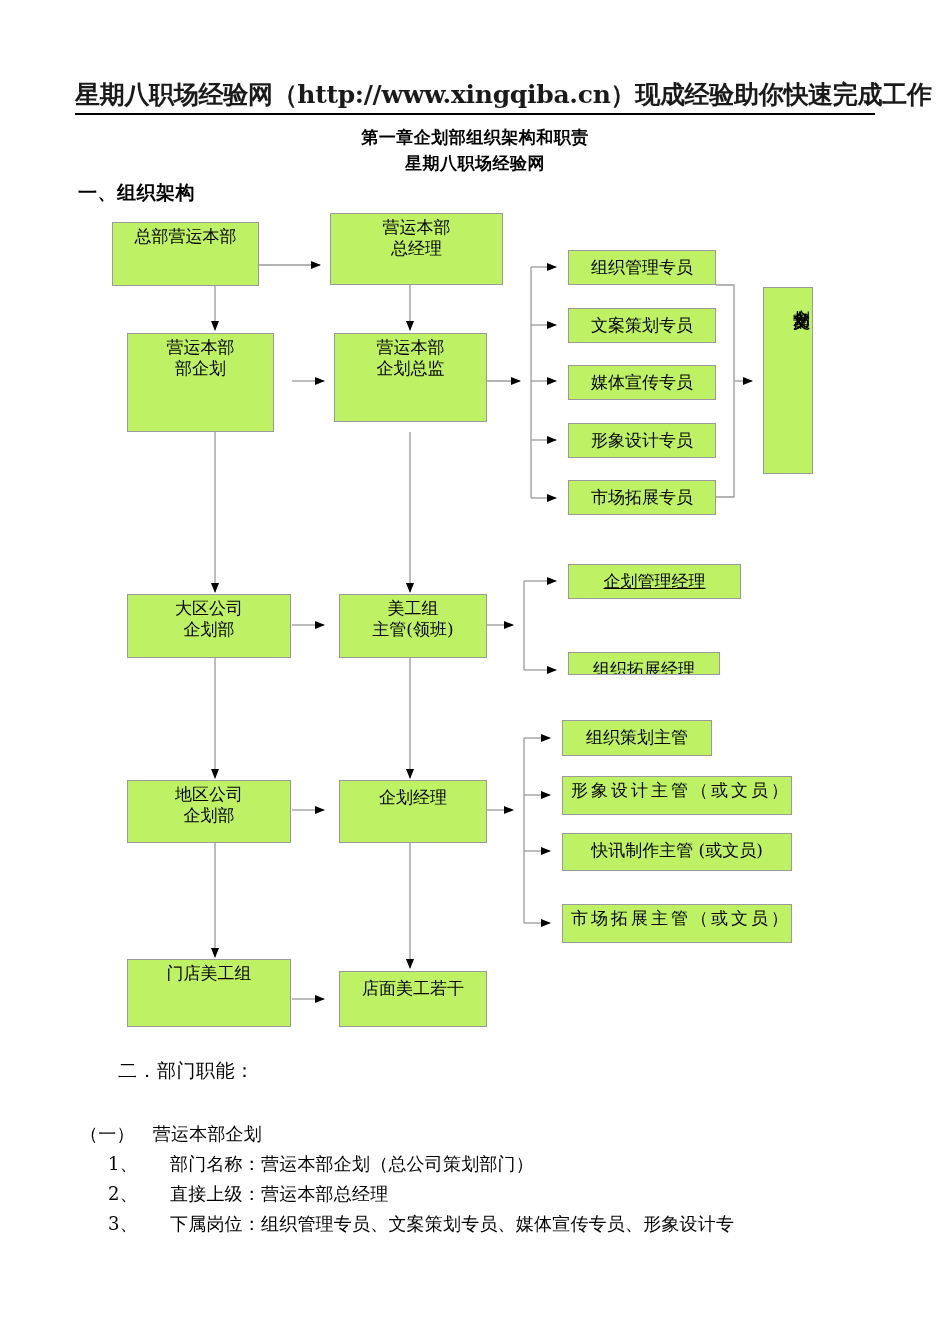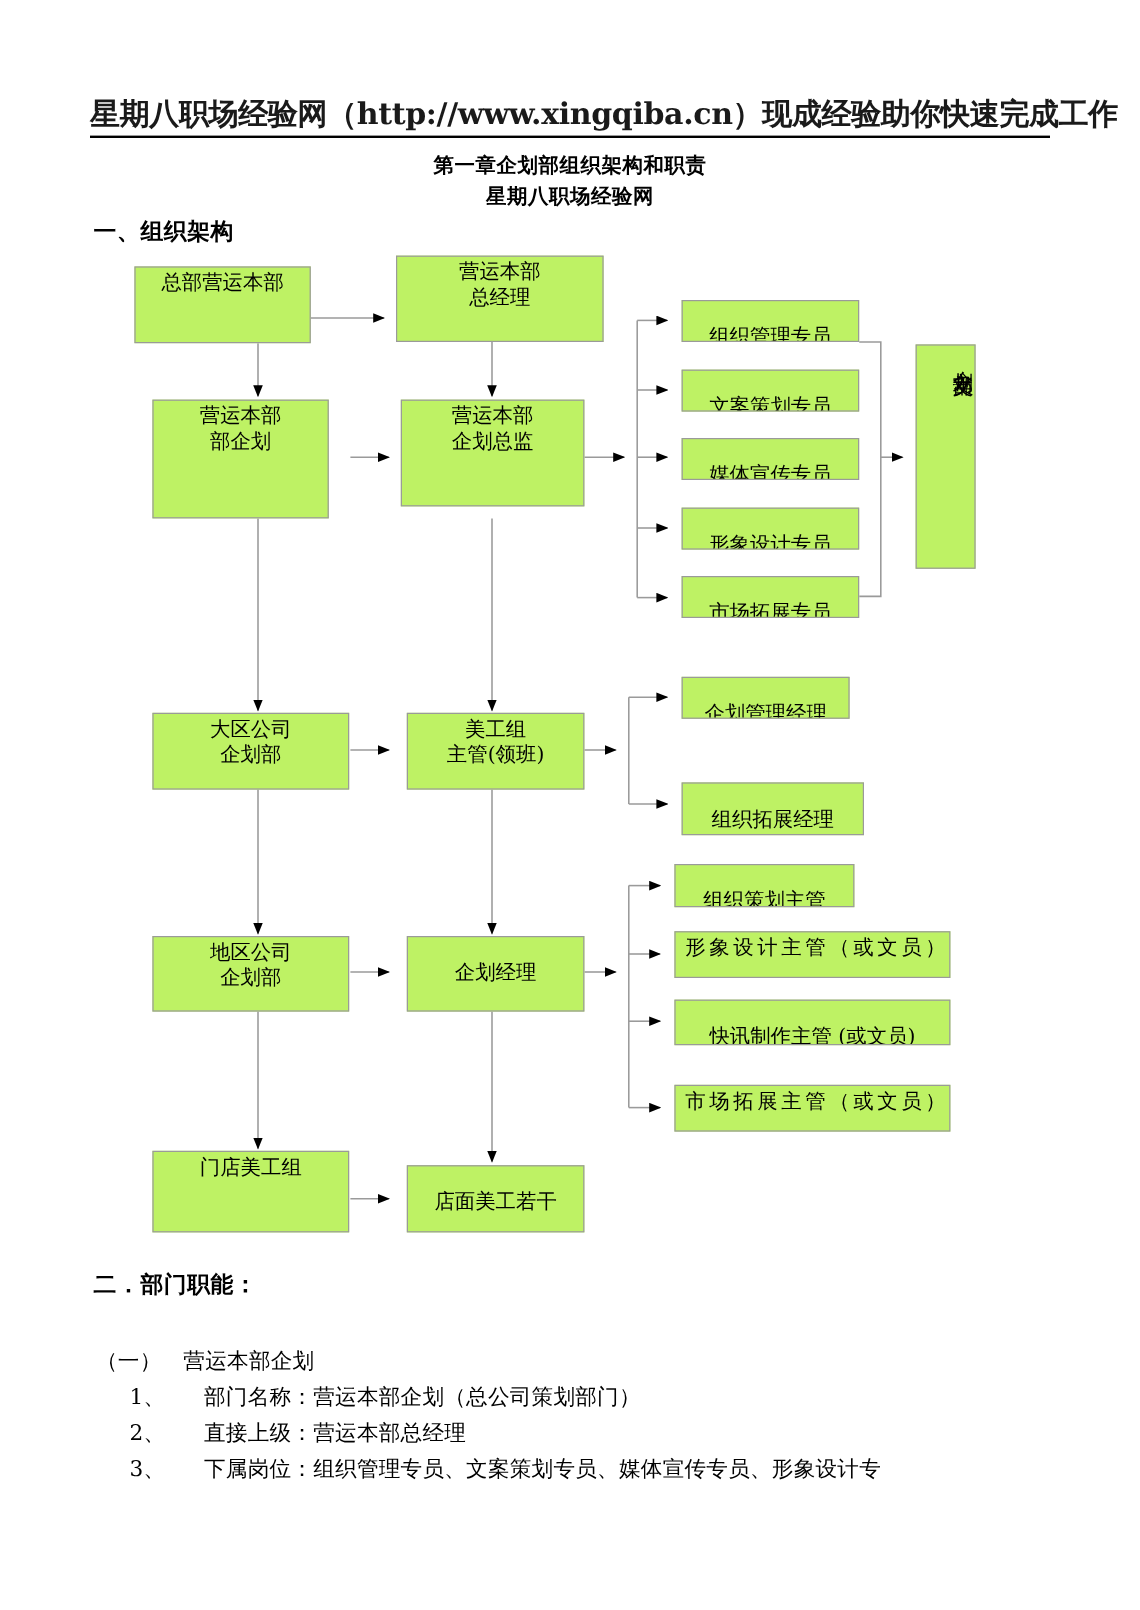--- a/index.html
+++ b/index.html
@@ -91,39 +91,40 @@
     border: 1px solid #9a9a9a;
     background: #bef264;
     font-family: "DejaVu Serif", "Liberation Serif", serif;
     font-size: 17px;
     line-height: 1.22;
     text-align: center;
     color: #000;
     overflow: hidden;
     padding-top: 3px;
   }
-  .node.pad6 { padding-top: 20px; }
+  .node.pad6 { padding-top: 6px; }
   .node.vertical {
     writing-mode: vertical-rl;
     text-orientation: upright;
     padding-top: 8px;
     padding-left: 0;
     text-align: left;
     letter-spacing: 1px;
   }
   .node.spread { letter-spacing: 3px; text-align: left; padding-left: 8px; }
 
   
   .b-head {
     position: absolute;
     font-family: "DejaVu Sans", "Liberation Sans", sans-serif;
     font-size: 19px;
-    font-weight: bold;
+    font-weight: normal;
     letter-spacing: 0.5px;
     white-space: nowrap;
+    margin-left: 40px;
   }
   .b-line {
     position: absolute;
     font-family: "DejaVu Serif", "Liberation Serif", serif;
     font-size: 18px;
     white-space: nowrap;
     letter-spacing: 0.2px;
   }
   .b-num {
     display: inline-block;
@@ -223,23 +224,23 @@
   <div class="node pad6" style="left:568px; top:423px; width:148px; height:35px;">形象设计专员</div>
 
   <div class="node vertical" style="left:763px; top:287px; width:50px; height:187px;">企划部文员</div>
 
   <div class="node" style="left:127px; top:594px; width:164px; height:64px; white-space:pre-line;">大区公司
 企划部</div>
 
   <div class="node" style="left:339px; top:594px; width:148px; height:64px; white-space:pre-line;">美工组
 主管(领班)</div>
 
-  <div class="node pad6" style="left:568px; top:564px; width:140px; height:35px;">企划管理经理</div>
-
-  <div class="node pad6" style="left:568px; top:652px; width:152px; height:44px;">组织拓展经理</div>
+  <div class="node pad6" style="left:568px; top:564px; width:173px; height:35px;text-decoration:underline;">企划管理经理</div>
+
+  <div class="node pad6" style="left:568px; top:652px; width:152px; height:23px;">组织拓展经理</div>
 
   <div class="node" style="left:127px; top:780px; width:164px; height:63px; white-space:pre-line;">地区公司
 企划部</div>
 
   <div class="node pad6" style="left:339px; top:780px; width:148px; height:63px;">企划经理</div>
 
   <div class="node pad6" style="left:562px; top:720px; width:150px; height:36px;">组织策划主管</div>
 
   <div class="node spread" style="left:562px; top:776px; width:230px; height:39px;">形象设计主管（或文员）</div>
 

